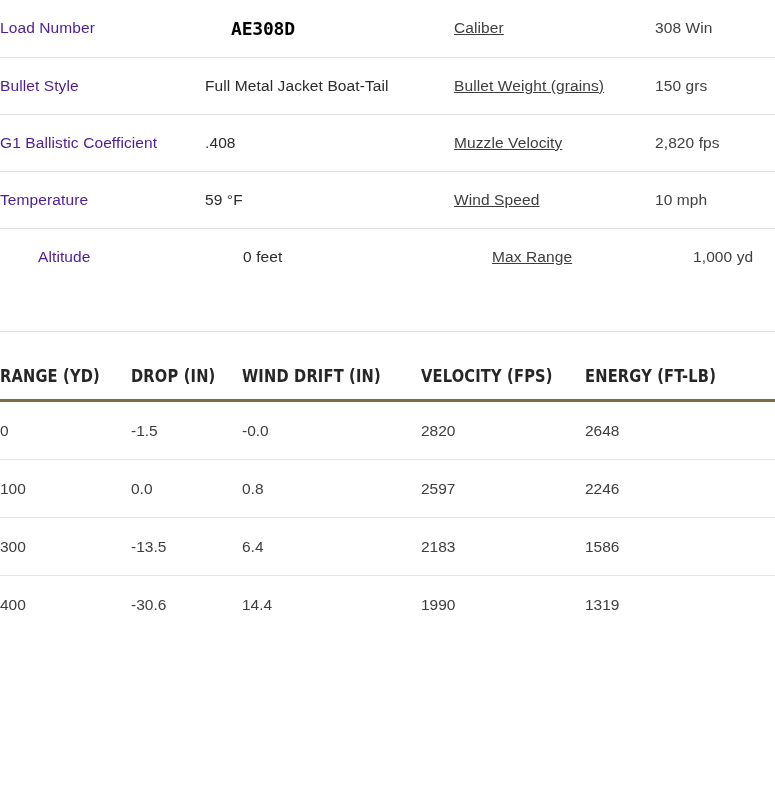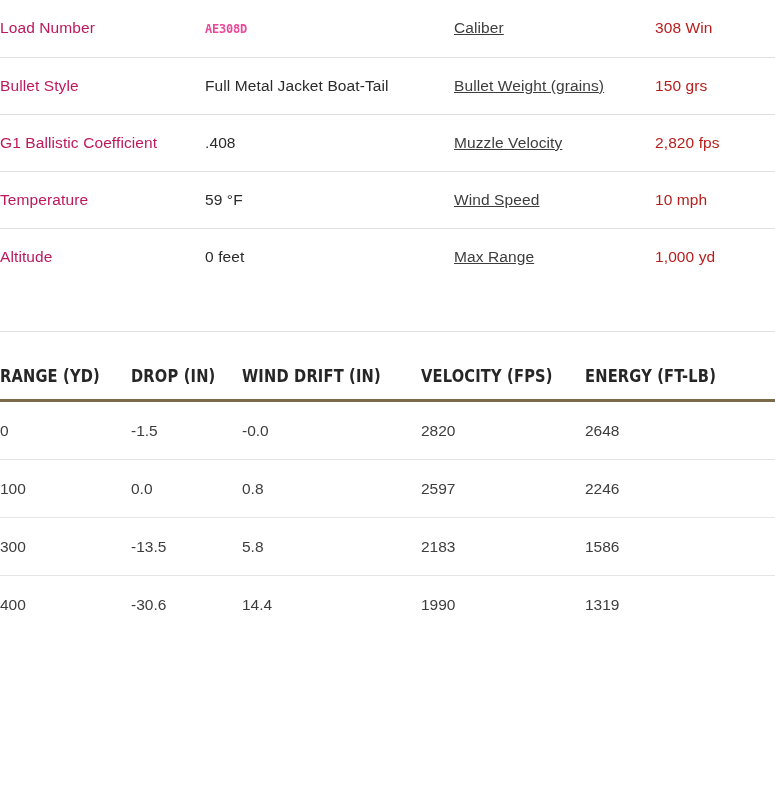--- a/index.html
+++ b/index.html
@@ -29,32 +29,34 @@
     padding: 0;
     vertical-align: middle;
     font-size: 15.5px;
     font-weight: 400;
     letter-spacing: 0.1px;
     border-bottom: 1px solid #e0e0e0;
     white-space: nowrap;
   }
   .spec-table tr:last-child td {
     border-bottom: none;
-  }
-  .sp-label-1 { width: 205px; padding-left: 19px; color: #be185d; }
+    padding-left: 38px;
+  }
+  .sp-label-1 { width: 205px; padding-left: 19px; color: #4c1d95; }
   .sp-value-1 { width: 249px; color: #2b2b2b; }
   .sp-label-2 { width: 201px; color: #3d3d3d; text-decoration: underline; }
-  .sp-value-2 { width: 121px; color: #b91c1c; }
+  .sp-value-2 { width: 121px; color: #404040; }
 
   .accent-load {
-    color: #ec4899;
+    color: #000000;
     font-family: "DejaVu Sans Mono", "Liberation Mono", monospace;
     font-weight: 700;
-    font-size: 12px;
+    font-size: 18px;
     letter-spacing: -0.2px;
+    margin-left: 26px;
   }
 
   
   .mid-rule {
     height: 0;
     border-top: 1px solid #e0e0e0;
     margin: 46px 0 0 0;
     width: 775px;
   }
 
@@ -175,21 +177,21 @@
           <td class="col-drop">0.0</td>
           <td class="col-wind">0.8</td>
           <td class="col-vel">2597</td>
           <td class="col-energy">2246</td>
         </tr>
 
 
         <tr>
           <td class="col-range">300</td>
           <td class="col-drop">-13.5</td>
-          <td class="col-wind">5.8</td>
+          <td class="col-wind">6.4</td>
           <td class="col-vel">2183</td>
           <td class="col-energy">1586</td>
         </tr>
 
         <tr>
           <td class="col-range">400</td>
           <td class="col-drop">-30.6</td>
           <td class="col-wind">14.4</td>
           <td class="col-vel">1990</td>
           <td class="col-energy">1319</td>

